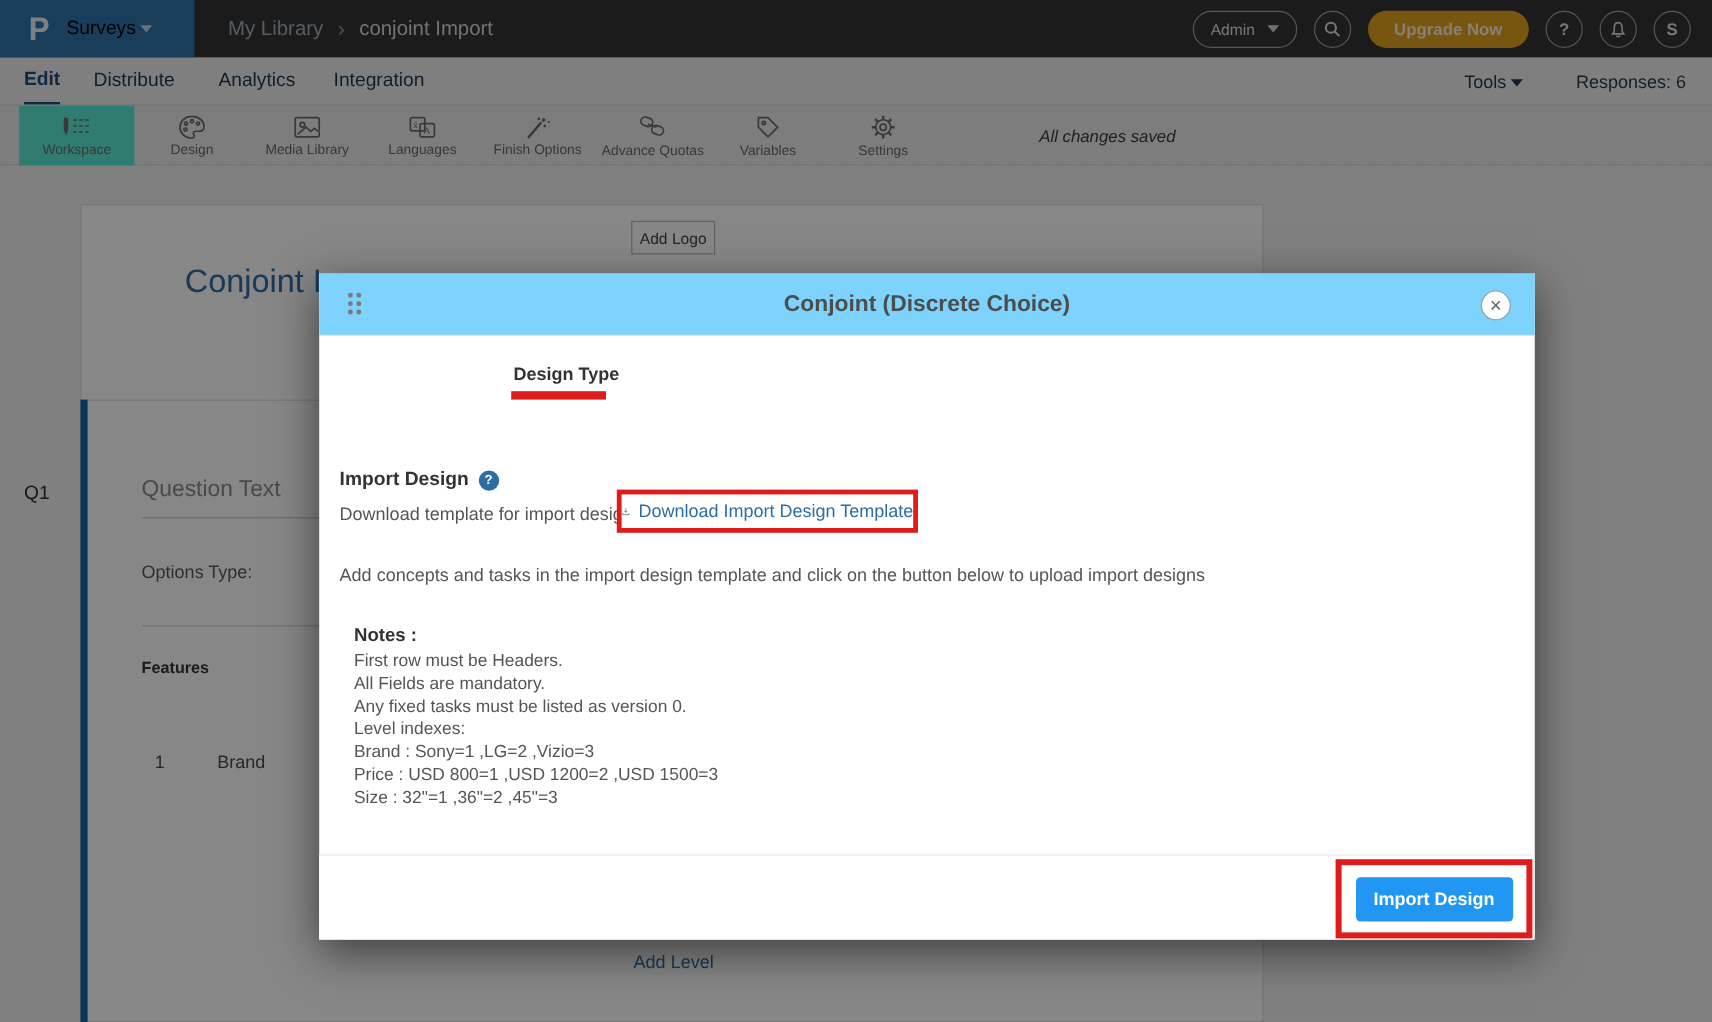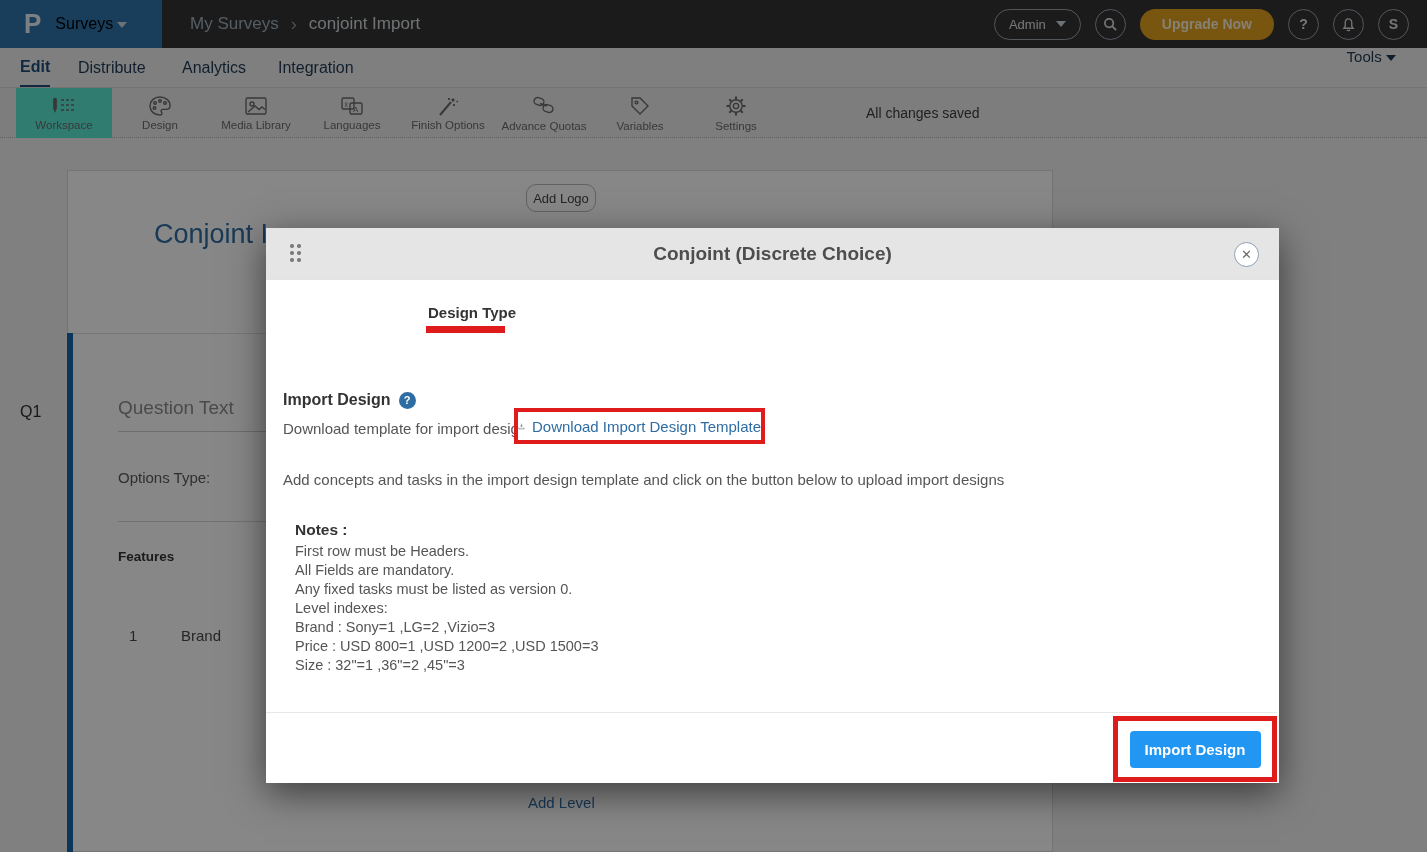--- a/index.html
+++ b/index.html
@@ -16,57 +16,57 @@
   .crumb-current { color:#d3dade; }
   #topbar-right { position:absolute; right:18px; top:0; height:48px; display:flex; align-items:center; gap:14px; }
   .pill { height:31px; border:1px solid #9aa4ad; border-radius:16px; display:flex; align-items:center; padding:0 14px; color:#dbe0e4; font-size:13px; cursor:pointer; }
   .circle-btn { width:31px; height:31px; border:1px solid #9aa4ad; border-radius:50%; display:flex; align-items:center; justify-content:center; color:#dbe0e4; font-size:14px; font-weight:bold; cursor:pointer; }
   #upgrade-btn { height:31px; border-radius:16px; background:#e2a21f; color:#fdf3d9; font-size:14px; font-weight:bold; display:flex; align-items:center; padding:0 22px; cursor:pointer; border:none; }
 
   
   #tabrow { position:absolute; left:0; top:48px; width:1427px; height:40px; background:#f0f0f0; border-bottom:1px solid #d9d9d9; z-index:1; }
   .tab { position:absolute; top:0; height:39px; display:flex; align-items:center; font-size:16px; color:#1f3a54; cursor:pointer; }
   .tab.active { color:#1f4e79; border-bottom:2px solid #1f4e79; font-weight:bold; }
-  #tab-right { position:absolute; right:10px; top:0; height:40px; display:flex; align-items:center; gap:44px; font-size:15px; color:#1f3a54;flex-direction:column; }
+  #tab-right { position:absolute; right:22px; top:0; height:40px; display:flex; align-items:center; gap:44px; font-size:15px; color:#1f3a54; }
   #tools-menu { cursor:pointer; }
   #tools-menu .caret { border-top-color:#1f3a54; }
 
   
   #toolbar { position:absolute; left:0; top:88px; width:1427px; height:50px; background:#ececec; border-bottom:1px dotted #b3b3b3; z-index:1; }
   .tool-item { position:absolute; top:0; height:50px; width:96px; display:flex; flex-direction:column; align-items:center; justify-content:center; gap:3px; color:#6b6b6b; cursor:pointer; }
   .tool-item.selected { background:#5eead4; }
   .tool-item .tlabel { font-size:11.5px; }
   .tool-item svg { stroke:#6b6b6b; fill:none; stroke-width:1.4; }
-  #saved-note { position:absolute; left:866px; top:0; height:50px; display:flex; align-items:center; font-size:14px; color:#3c3c3c; }
+  #saved-note { position:absolute; left:866px; top:0; height:50px; display:flex; align-items:center; font-style:italic; font-size:14px; color:#3c3c3c; }
   #url-wrap { position:absolute; left:975px; top:93px; width:326px; height:37px; background:#fff; border:1px solid #c9c9c9; border-radius:3px; display:flex; align-items:center; }
   #url-input { flex:1; border:none; outline:none; font-size:15px; color:#4a6076; padding:0 10px; font-family:"Liberation Sans",sans-serif; background:transparent; min-width:0; }
   #url-edit { width:44px; height:35px; background:#e7e7e7; display:flex; align-items:center; justify-content:center; color:#3f3f3f; font-size:16px; cursor:pointer; }
   #preview-btn { position:absolute; left:1314px; top:94px; width:92px; height:34px; background:#15649b; border:none; border-radius:4px; color:#fff; font-size:15px; display:flex; align-items:center; justify-content:center; gap:7px; cursor:pointer; font-family:"Liberation Sans",sans-serif; }
   #preview-btn svg { stroke:#fff; fill:none; stroke-width:1.5; }
 
   
   #canvas { position:absolute; left:0; top:138px; width:1427px; height:714px; background:#f1f1f1; z-index:1; }
   #survey-card { position:absolute; left:67px; top:32px; width:986px; height:682px; background:#fff; border:1px solid #dcdcdc; }
-  #add-logo-btn { position:absolute; left:458px; top:13px; width:70px; height:28px; background:#fff; border:1px solid #b9b9b9; border-radius:10px; font-size:13px; color:#444; cursor:pointer; font-family:"Liberation Sans",sans-serif; }
+  #add-logo-btn { position:absolute; left:458px; top:13px; width:70px; height:28px; background:#fff; border:1px solid #b9b9b9; border-radius:0; font-size:13px; color:#444; cursor:pointer; font-family:"Liberation Sans",sans-serif; }
   #survey-title { position:absolute; left:45px; top:48px; font-size:27px; color:#2e6da4; white-space:nowrap;margin-left:41px; }
   #card-divider { position:absolute; left:0; top:162px; width:984px; border-top:1px solid #e0e0e0; }
   #q-accent { position:absolute; left:-1px; top:162px; width:6px; height:520px; background:#1565a8; }
   #q-code { position:absolute; left:20px; top:403px; font-size:16px; color:#2f2f2f; }
   #question-text { position:absolute; left:50px; top:226px; width:560px; font-size:19px; color:#8d8d8d; border-bottom:1px solid #cfcfcf; padding-bottom:12px; }
   #design-type-row { position:absolute; left:50px; top:298px; font-size:15px; color:#5a5a5a; }
   #inner-divider { position:absolute; left:50px; top:350px; width:800px; border-top:1px solid #d8d8d8; }
   #features-label { position:absolute; left:50px; top:378px; font-size:13.5px; font-weight:bold; color:#333; }
   #feature-index { position:absolute; left:61px; top:456px; font-size:15px; color:#4a4a4a; }
   #feature-name { position:absolute; left:113px; top:456px; font-size:15px; color:#4a4a4a; }
   #add-level-link { position:absolute; left:460px; top:623px; font-size:15px; color:#2e6da4; cursor:pointer; }
 
   
   #overlay { position:absolute; left:0; top:0; width:1427px; height:852px; background:rgba(0,0,0,0.47); z-index:5; }
   #modal { position:absolute; left:266px; top:228px; width:1013px; height:555px; background:#fff; box-shadow:0 10px 35px rgba(0,0,0,0.55); z-index:6; }
-  #modal-header { position:relative; height:52px; background:#e5e5e5; border-bottom:1px solid #e3e3e3; display:flex; align-items:center; justify-content:center; }
+  #modal-header { position:relative; height:52px; background:#7dd3fc; border-bottom:1px solid #e3e3e3; display:flex; align-items:center; justify-content:center; }
   #modal-title { font-size:19px; font-weight:bold; color:#4d4d4d; }
   #drag-handle { position:absolute; left:24px; top:16px; width:14px; height:20px; display:grid; grid-template-columns:4px 4px; grid-auto-rows:4px; gap:3px; cursor:grab; }
   #drag-handle i { width:3.5px; height:3.5px; border-radius:50%; background:#7a7a7a; }
   #modal-close { position:absolute; right:20px; top:14px; width:25px; height:25px; border:1.5px solid #8fa0b5; border-radius:50%; display:flex; align-items:center; justify-content:center; color:#6a6a6a; font-size:13px; cursor:pointer; background:#fff; }
 
   #dt-label { position:absolute; left:162px; top:76px; font-size:15px; font-weight:bold; color:#333; }
   #dt-underline { position:absolute; left:160px; top:98px; width:79px; height:7px; background:#e01b1b; }
   #dt-select { position:absolute; left:251px; top:67px; width:171px; height:36px; border:1px solid #ccc; border-radius:2px; background:#fff; display:flex; align-items:center; justify-content:space-between; padding:0 12px; font-size:15px; color:#777; cursor:pointer; }
   #dt-select .chev { width:0; height:0; border-left:6px solid transparent; border-right:6px solid transparent; border-top:7px solid #c2c2c2; }
 
@@ -87,21 +87,21 @@
 </style>
 </head>
 <body>
 
 <div id="topbar">
   <div id="logo-block">
     <span id="logo-glyph">P</span>
     <span><span>Surveys</span><span class="caret"></span></span>
   </div>
   <div id="breadcrumb">
-    <span class="crumb-root">My Surveys</span>
+    <span class="crumb-root">My Library</span>
     <span class="crumb-sep">›</span>
     <span class="crumb-current">conjoint Import</span>
   </div>
   <div id="topbar-right">
     <div class="pill">
       <span>Admin</span>
         <span class="caret" style="margin-left:10px;"></span>
     </div>
     <div class="circle-btn">
       <svg width="15" height="15" viewBox="0 0 16 16">

